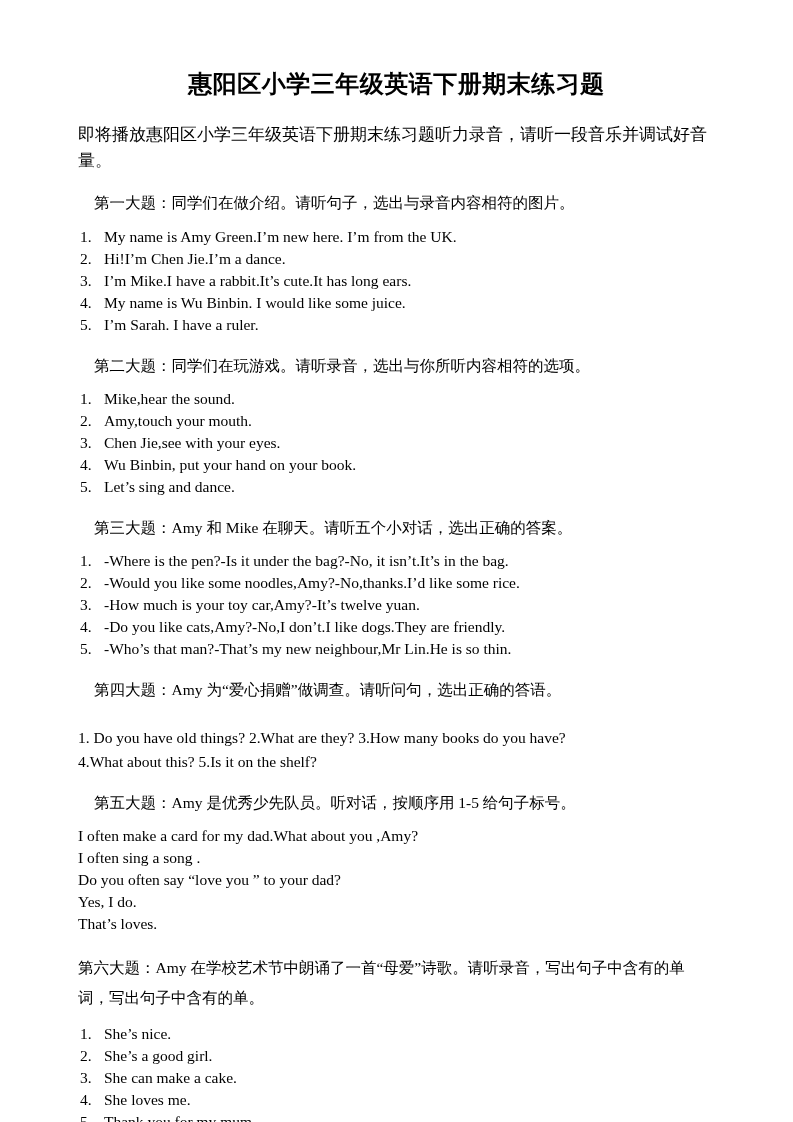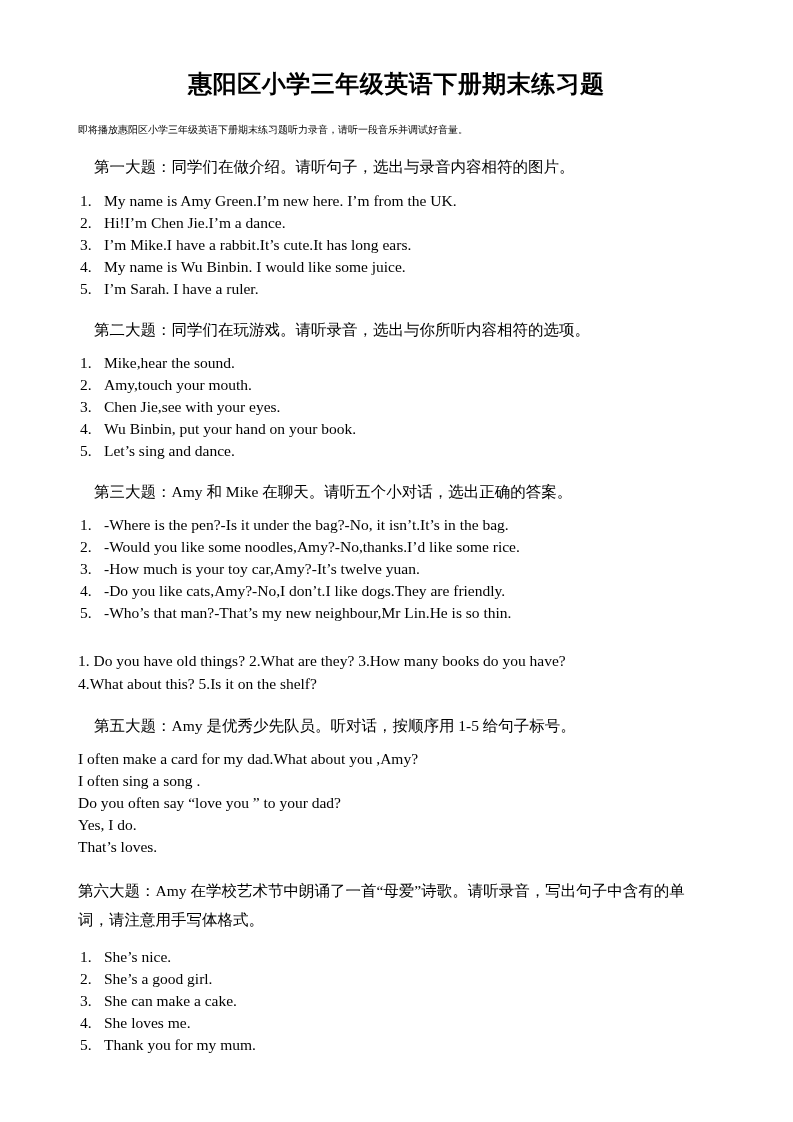--- a/index.html
+++ b/index.html
@@ -32,21 +32,21 @@
   .doc-subtitle {
     text-align: center;
     font-family: "Liberation Sans", sans-serif;
     font-weight: bold;
     font-size: 19px;
     line-height: 1.4;
     margin: 6px 0 0 0;
     letter-spacing: 0.5px;
   }
   .intro {
-    font-size: 10px;
+    font-size: 17px;
     line-height: 1.5;
     margin: 22px 0 0 0;
   }
   .section-head {
     font-size: 15.5px;
     line-height: 1.5;
     margin: 18px 0 0 16px;
   }
   .item-list {
     margin: 11px 0 0 0;
@@ -116,37 +116,38 @@
 
   <p class="section-head">第三大题：Amy 和 Mike 在聊天。请听五个小对话，选出正确的答案。</p>
   <ul class="item-list">
     <li><span class="num">1.</span><span>-Where is the pen?-Is it under the bag?-No, it isn’t.It’s in the bag.</span></li>
     <li><span class="num">2.</span><span>-Would you like some noodles,Amy?-No,thanks.I’d like some rice.</span></li>
     <li><span class="num">3.</span><span>-How much is your toy car,Amy?-It’s twelve yuan.</span></li>
     <li><span class="num">4.</span><span>-Do you like cats,Amy?-No,I don’t.I like dogs.They are friendly.</span></li>
     <li><span class="num">5.</span><span>-Who’s that man?-That’s my new neighbour,Mr Lin.He is so thin.</span></li>
   </ul>
 
+  <p class="section-head">第四大题：Amy 为“爱心捐赠”做调查。请听问句，选出正确的答语。</p>
   <div class="q4-block">
     <div class="line">1.  Do you have old things?  2.What are they?   3.How many books do you have?</div>
     <div class="line">4.What about this?     5.Is it on the shelf?</div>
   </div>
 
   <p class="section-head">第五大题：Amy 是优秀少先队员。听对话，按顺序用 1-5 给句子标号。</p>
   <div class="plain-block">
     <div class="line">I often make a card for my dad.What about you ,Amy?</div>
     <div class="line">I often sing a song .</div>
     <div class="line">Do you often say “love you ” to your dad?</div>
     <div class="line">Yes, I do.</div>
     <div class="line">That’s loves.</div>
   </div>
 
   <p class="wrap-head">
     <span>第六大题：Amy 在学校艺术节中朗诵了一首“母爱”诗歌。请听录音，写出句子中含有的单</span>
-    <span>词，请注意用手写体格式。</span>
+    <span>词，写出句子中含有的单。</span>
   </p>
   <ul class="item-list">
     <li><span class="num">1.</span><span>She’s nice.</span></li>
     <li><span class="num">2.</span><span>She’s a good girl.</span></li>
     <li><span class="num">3.</span><span>She can make a cake.</span></li>
     <li><span class="num">4.</span><span>She loves me.</span></li>
     <li><span class="num">5.</span><span>Thank you for my mum.</span></li>
   </ul>
 
 </div>

